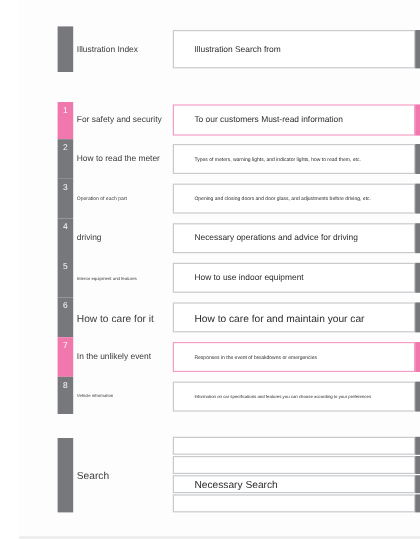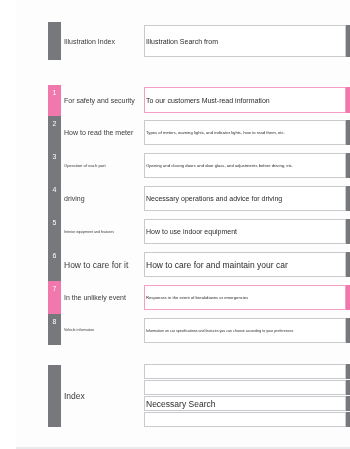--- a/index.html
+++ b/index.html
@@ -48,21 +48,21 @@
 
   .content {
     position: absolute;
     left: 128px;
     width: 202px;
     background: #ffffff;
     border: 1px solid #c9cacd;
     box-sizing: border-box;
     display: flex;
     align-items: center;
-    padding-left: 1px;
+    padding-left: 17px;
     color: #2b2b2b;
   }
   .content.pink { border-color: #f59ec5; }
 
   .tab-right {
     position: absolute;
     left: 330px;
     width: 20px;
     background: #77787c;
   }
@@ -137,21 +137,21 @@
 
   <div>
     <div class="tab-left" style="top:314px;height:31px;">8</div>
     <div class="label sz-xs" style="top:314px;height:31px;">Vehicle information</div>
     <div class="content sz-xs" style="top:318px;height:25px;">Information on car specifications and features you can choose according to your preferences</div>
     <div class="tab-right" style="top:318px;height:25px;"></div>
   </div>
 
   <div>
     <div class="tab-left" style="top:365px;height:62px;"></div>
-    <div class="label sz-lg" style="top:365px;height:62px;">Index</div>
+    <div class="label sz-lg" style="top:365px;height:62px;">Search</div>
 
     <div class="content sz-md" style="top:364px;height:15px;"></div>
     <div class="tab-right" style="top:364px;height:15px;"></div>
 
     <div class="content sz-md" style="top:380px;height:15px;"></div>
     <div class="tab-right" style="top:380px;height:15px;"></div>
 
     <div class="content sz-lg" style="top:396px;height:15px;">Necessary Search</div>
     <div class="tab-right" style="top:396px;height:15px;"></div>
 

